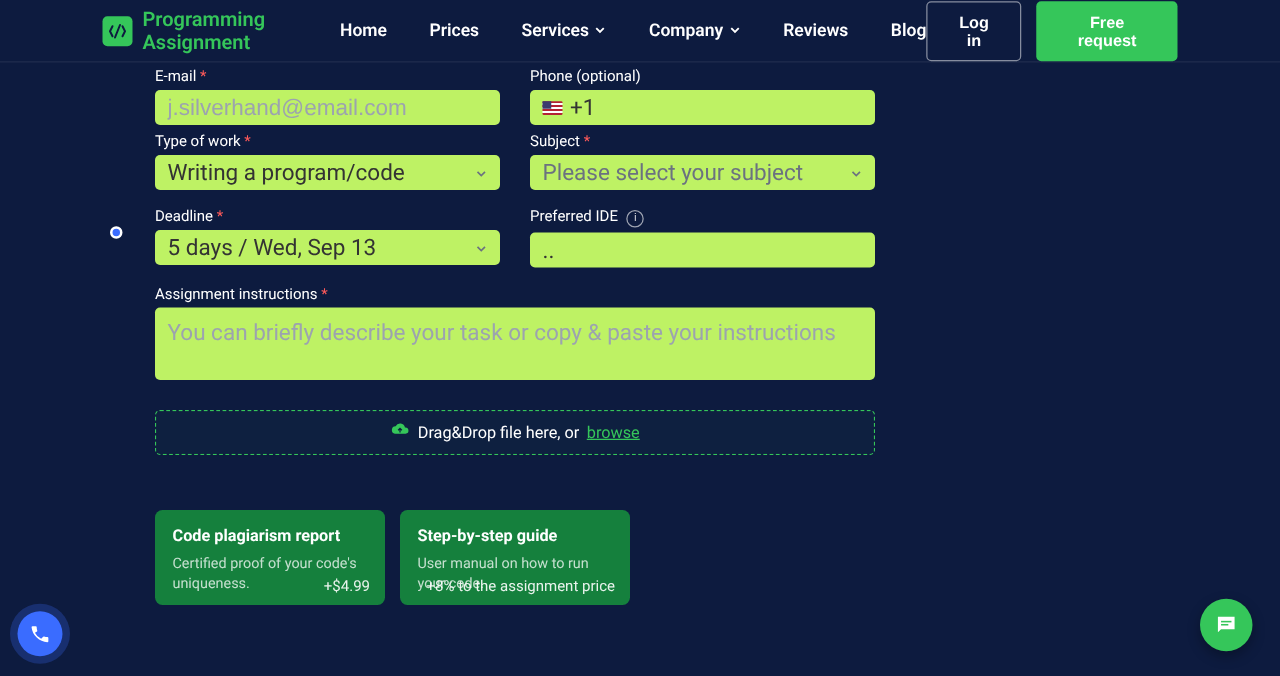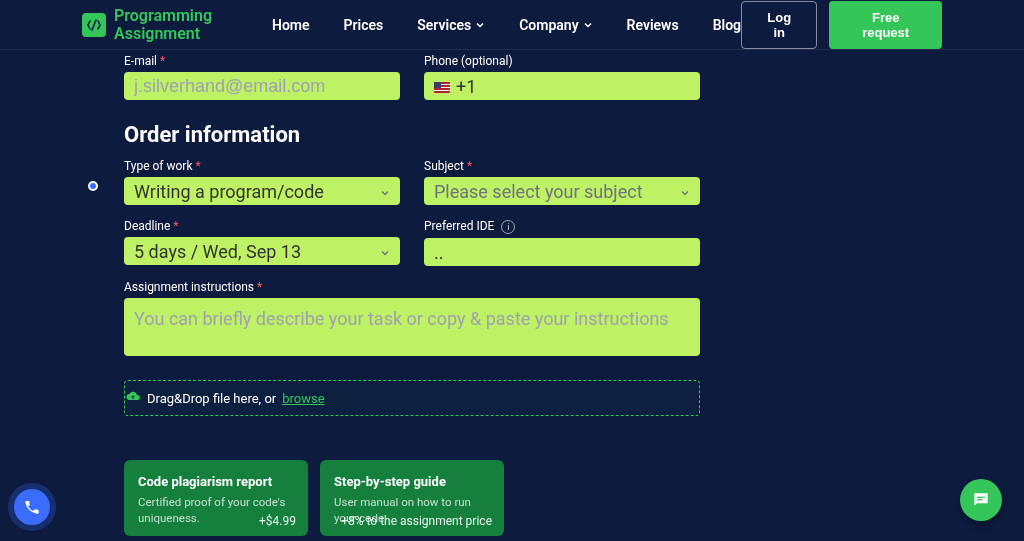--- a/index.html
+++ b/index.html
@@ -68,21 +68,21 @@
 
   .section-title { font-size:22px; font-weight:700; margin:22px 0 12px 0; }
 
   .ide-info { width:14px;height:14px;border:1px solid rgba(255,255,255,0.6);border-radius:50%;display:inline-flex;align-items:center;justify-content:center;font-size:9px;margin-left:4px;color:rgba(255,255,255,0.8); }
 
   .dropzone {
     margin-top:24px;
     border:1px dashed #35c65a;
     border-radius:4px;
     height:36px;
-    display:flex;align-items:center;
+    display:flex;align-items:center;justify-content:center;
     gap:6px;
     font-size:13px;
     color:#fff;
     background:rgba(53,198,90,0.03);
   }
   .dropzone .browse { color:#35c65a; text-decoration:underline; cursor:pointer; }
   .cloud-icon { color:#35c65a; }
 
   .cards { display:flex; gap:12px; margin-top:44px; }
   .card { background:#15803d; border-radius:6px; padding:14px 14px 10px 14px; width:184px; position:relative; }
@@ -156,21 +156,20 @@
         <input class="field" type="text" placeholder="j.silverhand@email.com" style="">
       </div>
       <div class="col">
         <label class="label">Phone (optional)</label>
         <div class="field">
           <span><span class="flag"></span><span>+1</span></span>
         </div>
       </div>
     </div>
 
-    <h2 class="section-title">Order information</h2>
 
     <div class="row">
       <div class="col">
         <label class="label"><span>Type of work</span> <span class="req">*</span></label>
         <div class="field select">
           <span>Writing a program/code</span>
           <span class="dd-chev"><svg width="10" height="10" viewBox="0 0 10 10">
                 <path d="M2 3.5 L5 6.5 L8 3.5" stroke="#6b7280" stroke-width="1.3" fill="none"></path>
               </svg></span>
         </div>

